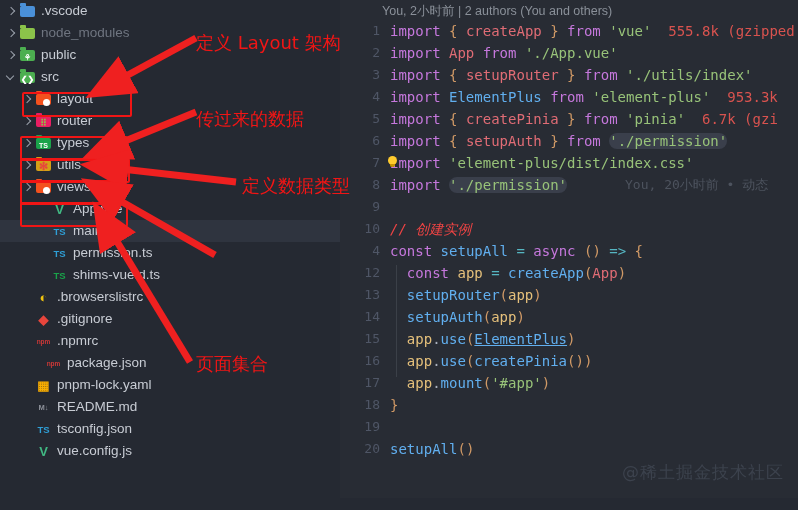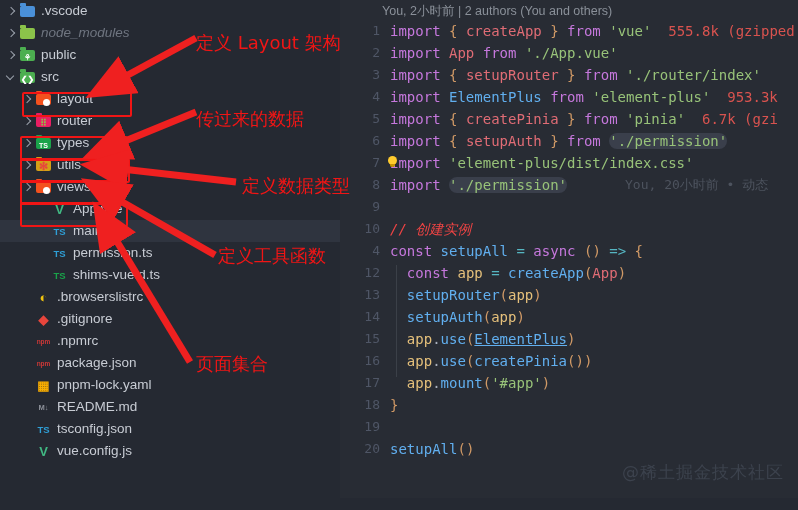--- a/index.html
+++ b/index.html
@@ -15,21 +15,21 @@
   #explorer{
     position:relative;width:340px;height:510px;background:#252932;
     flex:0 0 340px;overflow:hidden;
   }
   .row{
     position:relative;height:22px;line-height:22px;
     display:flex;align-items:center;white-space:nowrap;
     font-size:13.5px;color:#c8ccd4;
   }
   .row.selected{background:#2f343f;}
-  .row.dim{color:#6f7580;font-style:italic;}
+  .row.dim{color:#6f7580;}
   .chev{
     width:11px;height:11px;flex:0 0 11px;position:relative;margin-right:2px;
   }
   .chev i{
     position:absolute;left:2px;top:2px;width:5px;height:5px;
     border-right:1.4px solid #9aa0ab;border-bottom:1.4px solid #9aa0ab;
     transform:rotate(-45deg);
   }
   .chev.open i{transform:rotate(45deg);left:1px;top:1px;}
   .ficon{
@@ -263,21 +263,21 @@
           </span>
           <span class="fname">.gitignore</span>
         </div>
         <div class="row" style="padding-left: 22px;">
           <span class="chev none"></span>
           <span class="ficon">
             <span class="fi-txt" style="color: rgb(203, 56, 55); font-size: 6.5px;">npm</span>
           </span>
           <span class="fname">.npmrc</span>
         </div>
-        <div class="row" style="padding-left: 22px;">
+        <div class="row" style="padding-left: 32px;">
           <span class="chev none"></span>
           <span class="ficon">
             <span class="fi-txt" style="color: rgb(203, 56, 55); font-size: 6.5px;">npm</span>
           </span>
           <span class="fname">package.json</span>
         </div>
         <div class="row" style="padding-left: 22px;">
           <span class="chev none"></span>
           <span class="ficon">
             <span class="fi-txt fi-big" style="color: rgb(249, 173, 0);">▦</span>
@@ -322,21 +322,21 @@
         <div class="codeline" style="top: 20px;">
           <span class="lnum">1</span>
           <span class="ltext"><span class="kw">import</span>&nbsp;<span class="br">{</span>&nbsp;<span class="fn">createApp</span>&nbsp;<span class="br">}</span>&nbsp;<span class="kw">from</span>&nbsp;<span class="str">'vue'</span>&nbsp;&nbsp;<span class="sizered">555.8k</span>&nbsp;<span class="sizered">(</span><span class="sizered">gzipped</span><span class="sizered">:</span></span>
         </div>
         <div class="codeline" style="top: 42px;">
           <span class="lnum">2</span>
           <span class="ltext"><span class="kw">import</span>&nbsp;<span class="fn">App</span>&nbsp;<span class="kw">from</span>&nbsp;<span class="str">'./App.vue'</span></span>
         </div>
         <div class="codeline" style="top: 64px;">
           <span class="lnum">3</span>
-          <span class="ltext"><span class="kw">import</span>&nbsp;<span class="br">{</span>&nbsp;<span class="fn">setupRouter</span>&nbsp;<span class="br">}</span>&nbsp;<span class="kw">from</span>&nbsp;<span class="str">'./router/index'</span></span>
+          <span class="ltext"><span class="kw">import</span>&nbsp;<span class="br">{</span>&nbsp;<span class="fn">setupRouter</span>&nbsp;<span class="br">}</span>&nbsp;<span class="kw">from</span>&nbsp;<span class="str">'./utils/index'</span></span>
         </div>
         <div class="codeline" style="top: 86px;">
           <span class="lnum">4</span>
           <span class="ltext"><span class="kw">import</span>&nbsp;<span class="blue">ElementPlus</span>&nbsp;<span class="kw">from</span>&nbsp;<span class="str">'element-plus'</span>&nbsp;&nbsp;<span class="sizered">953.3k</span></span>
         </div>
         <div class="codeline" style="top: 108px;">
           <span class="lnum">5</span>
           <span class="ltext"><span class="kw">import</span>&nbsp;<span class="br">{</span>&nbsp;<span class="fn">createPinia</span>&nbsp;<span class="br">}</span>&nbsp;<span class="kw">from</span>&nbsp;<span class="str">'pinia'</span>&nbsp;&nbsp;<span class="sizered">6.7k</span>&nbsp;<span class="sizered">(</span><span class="sizered">gzi</span></span>
         </div>
         <div class="codeline" style="top: 130px;">
@@ -422,15 +422,14 @@
     <line x1="236" y1="182" x2="113" y2="168" stroke="#ef2020" stroke-width="7" marker-end="url(#ah)"></line>
 
     <line x1="215" y1="255" x2="110" y2="195" stroke="#ef2020" stroke-width="7" marker-end="url(#ah)"></line>
 
     <line x1="190" y1="362" x2="110" y2="230" stroke="#ef2020" stroke-width="7" marker-end="url(#ah)"></line>
   </svg>
 
 <div class="redtext" style="left: 196px; top: 32px; font-size: 18px; color: rgb(241, 21, 21); z-index: 40;">定义 Layout 架构</div>
     <div class="redtext" style="left: 196px; top: 108px; font-size: 18px; color: rgb(241, 21, 21); z-index: 40;">传过来的数据</div>
     <div class="redtext" style="left: 242px; top: 175px; font-size: 18px; color: rgb(241, 21, 21); z-index: 40;">定义数据类型</div>
-    <div class="redtext" style="left: 218px; top: 245px; font-size: 18px; color: rgb(241, 21, 21); z-index: 40;">定义工具函数</div>
     <div class="redtext" style="left: 196px; top: 353px; font-size: 18px; color: rgb(241, 21, 21); z-index: 40;">页面集合</div>
   </div>
 
 </body></html>

